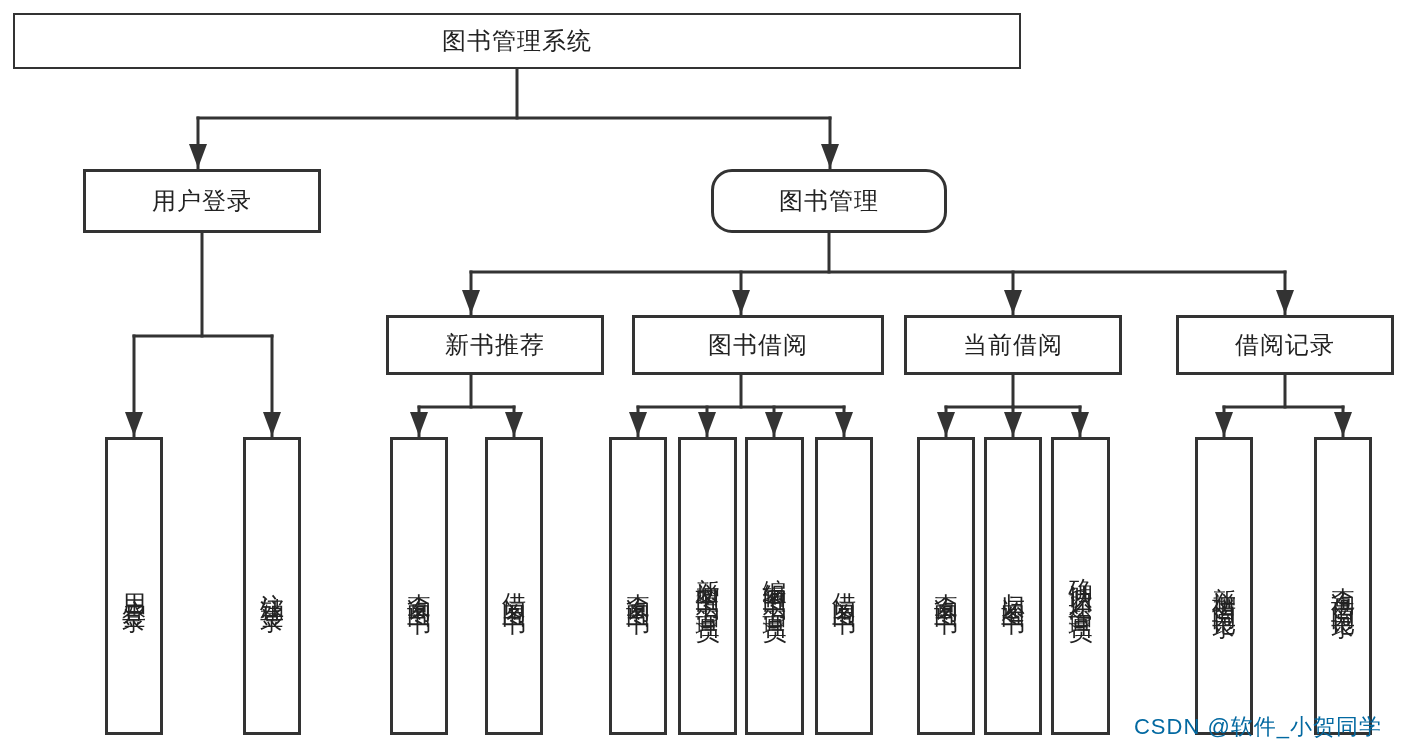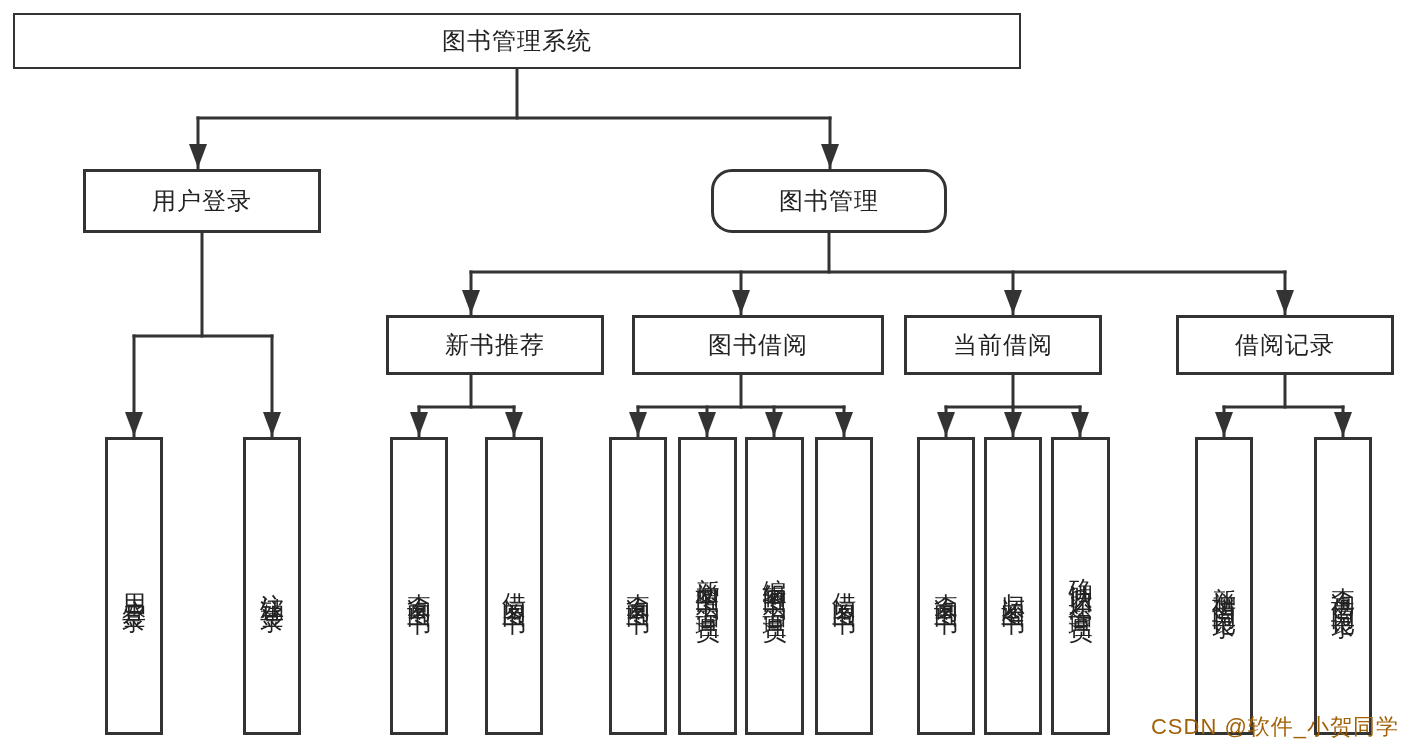--- a/index.html
+++ b/index.html
@@ -40,24 +40,24 @@
     writing-mode:vertical-rl;
     text-orientation:mixed;
     font-size:24px;
     letter-spacing:6px;
     line-height:1;
     color:#222222;
     white-space:nowrap;
   }
   .watermark{
     position:absolute;
-    right:6px;
+    right:23px;
     top:712px;
     font-size:22px;
-    color:#a16207;
+    color:#0369a1;
     letter-spacing:1px;
     z-index:3;
   }
   line{stroke:#333333;stroke-width:3;stroke-linecap:square;}
 </style>
 </head>
 <body>
 
 <div class="canvas">
 
@@ -133,21 +133,21 @@
   <div class="node" style="left:711px;top:169px;width:236px;height:64px;border-radius:21px;">
     <span>图书管理</span>
   </div>
 
   <div class="node" style="left:362px;top:315px;width:218px;height:60px;margin-left:24px;">
     <span>新书推荐</span>
   </div>
   <div class="node" style="left:632px;top:315px;width:252px;height:60px;">
     <span>图书借阅</span>
   </div>
-  <div class="node" style="left:904px;top:315px;width:198px;height:60px;">
+  <div class="node" style="left:904px;top:315px;width:218px;height:60px;">
     <span>当前借阅</span>
   </div>
   <div class="node" style="left:1176px;top:315px;width:218px;height:60px;font-family:Liberation Serif, serif;">
     <span>借阅记录</span>
   </div>
 
   <div class="leaf" style="left:105px;top:437px;width:58px;height:298px;">
     <span class="vtext">用户登录</span>
   </div>
   <div class="leaf" style="left:243px;top:437px;width:58px;height:298px;">

